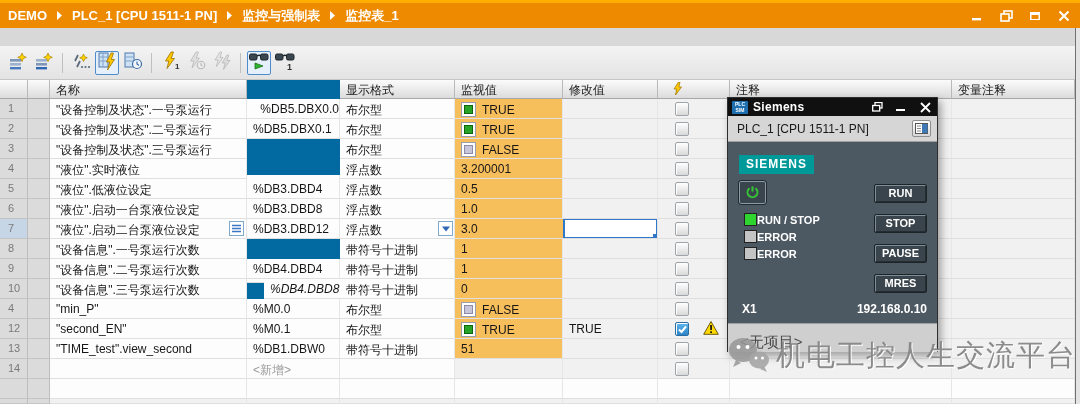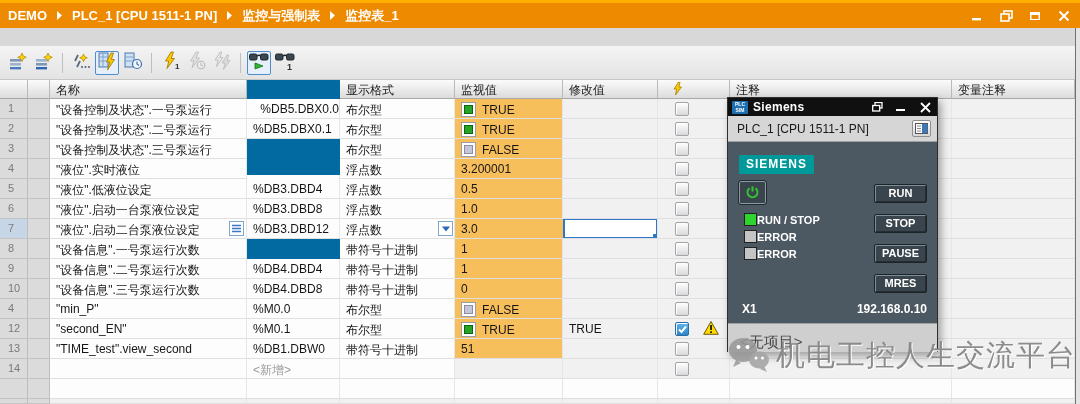--- a/index.html
+++ b/index.html
@@ -374,21 +374,21 @@
       <div class="cell grayc" style="left: 658px; width: 72px;">
         <span class="cb"></span>
       </div>
       <div class="cell grayc" style="left: 730px; width: 222px;"></div>
       <div class="cell grayc" style="left: 952px; width: 123px;"></div>
     </div>
     <div class="row" style="top: 199px;">
       <div class="cell numc" style="left: 0px; width: 28px;">10</div>
       <div class="cell markc" style="left: 28px; width: 22px;"></div>
       <div class="cell datac" style="left: 50px; width: 197px;">"设备信息".三号泵运行次数</div>
-      <div class="cell datac" style="left: 247px; width: 93px;">%DB4.DBD8</div>
+      <div class="cell datac" style="left: 264px; width: 93px; font-style: italic;">%DB4.DBD8</div>
       <div class="cell datac" style="left: 340px; width: 115px;">带符号十进制</div>
       <div class="cell monc" style="left: 455px; width: 108px;">0</div>
       <div class="cell grayc" style="left: 563px; width: 95px;"></div>
       <div class="cell grayc" style="left: 658px; width: 72px;">
         <span class="cb"></span>
       </div>
       <div class="cell grayc" style="left: 730px; width: 222px;"></div>
       <div class="cell grayc" style="left: 952px; width: 123px;"></div>
     </div>
     <div class="row" style="top: 219px;">

